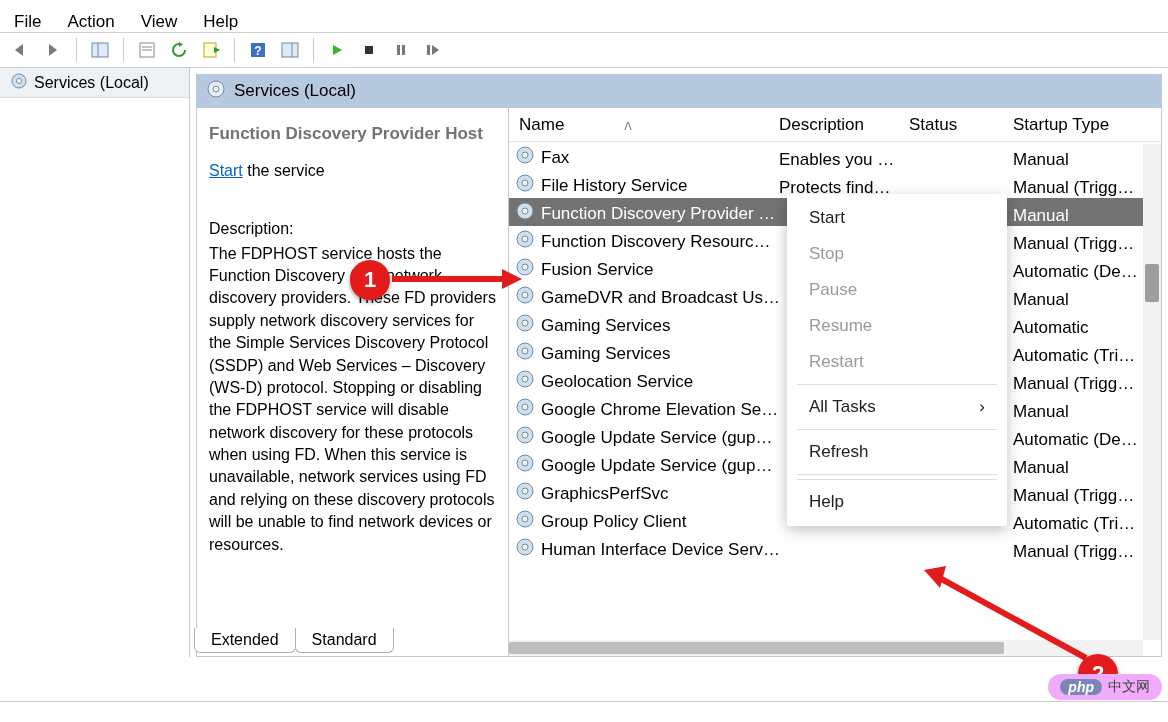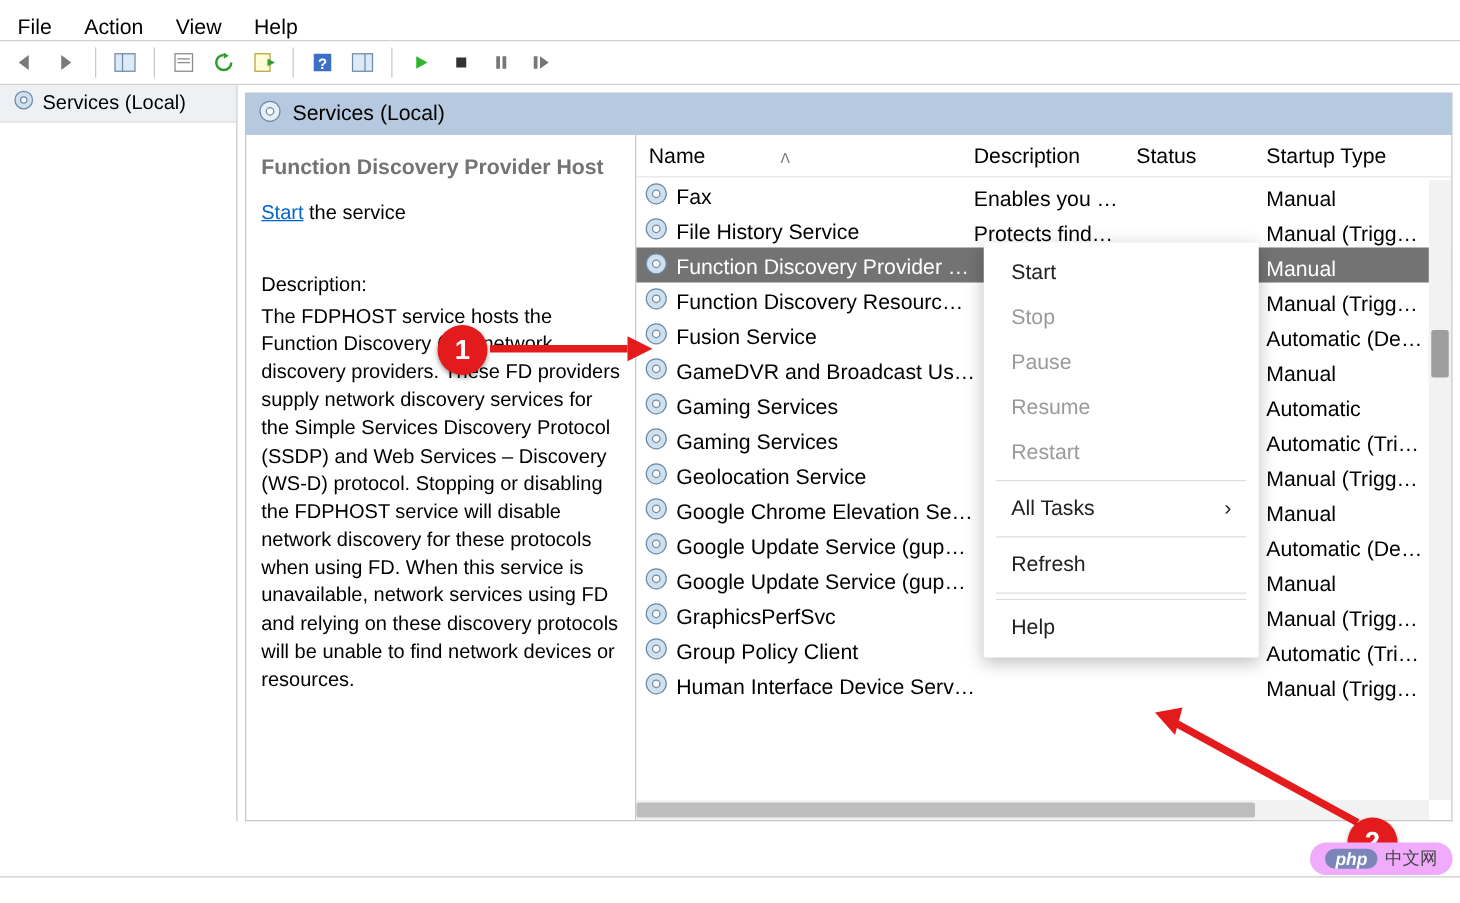--- a/index.html
+++ b/index.html
@@ -465,20 +465,24 @@
 
           <div class="scrollbar-v">
               <div class="scroll-thumb"></div>
             </div>
           <div class="scrollbar-h">
               <div class="scroll-thumb-h"></div>
             </div>
         </div>
       </div>
 
+      <div class="tabs">
+        <div class="tab active">Extended</div>
+        <div class="tab">Standard</div>
+      </div>
     </div>
   </div>
 </div>
 
 <div class="anno-badge" style="left:350px; top:260px;">1</div>
 <svg class="anno-arrow" style="left:392px; top:267px;" width="130" height="24">
   <line x1="0" y1="12" x2="110" y2="12" stroke="#e41b1d" stroke-width="6"></line>
   <polygon points="110,2 130,12 110,22" fill="#e41b1d"></polygon>
 </svg>
 

